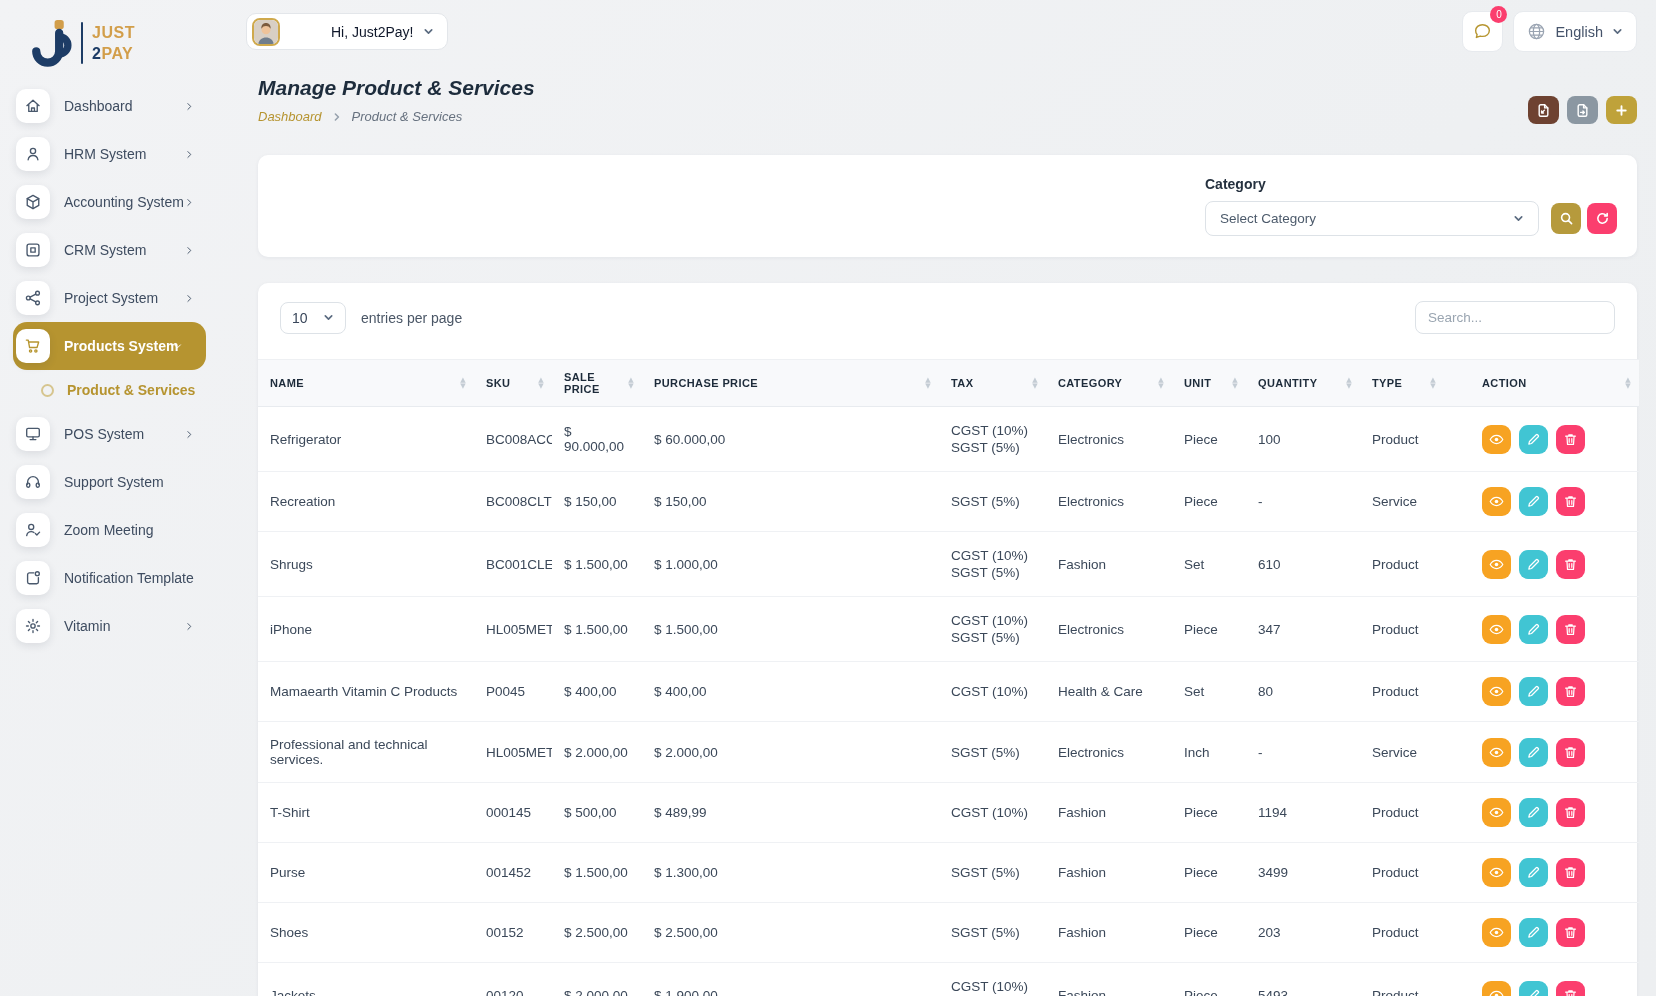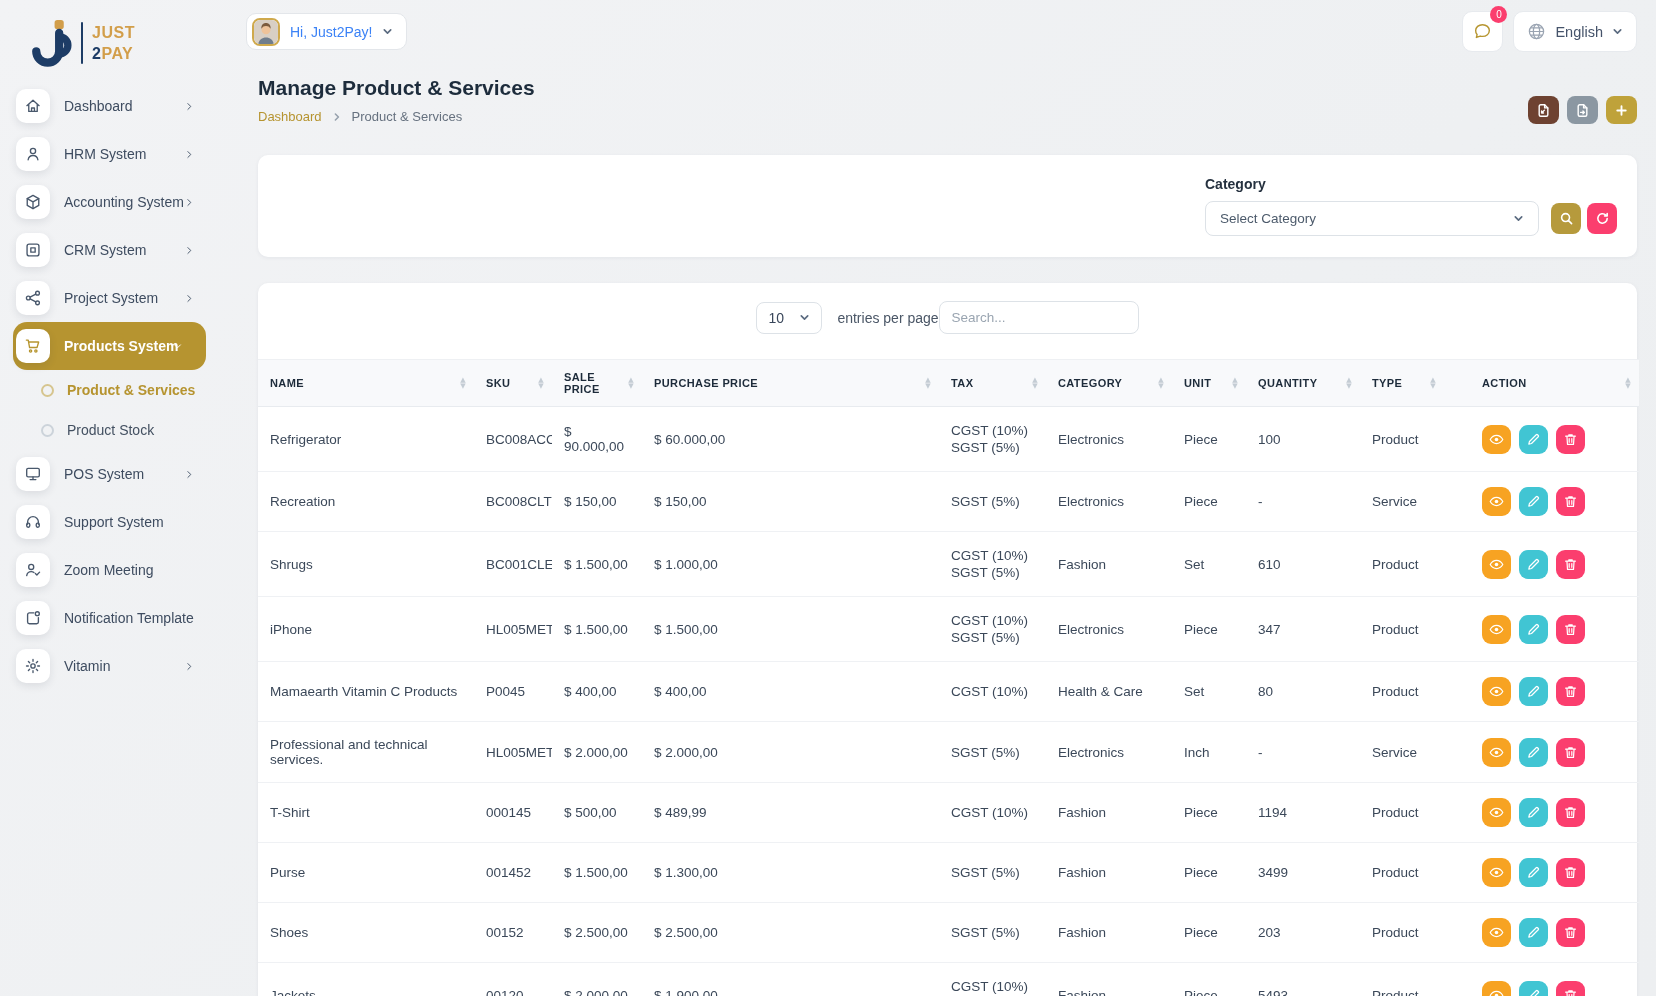--- a/index.html
+++ b/index.html
@@ -32,34 +32,34 @@
   .side-sub.active .sub-label{color:#b69430;font-weight:bold;}
   .side-sub.active .sub-dot{border-color:#d9cladb;border-color:#d6c58f;}
 
   
   .main{flex:1;padding:0 19px 0 28px;display:flex;flex-direction:column;overflow:hidden;}
   .topbar{margin-top:11px;display:flex;justify-content:space-between;align-items:center;}
   .user-pill{display:flex;align-items:center;gap:10px;background:#fff;border:1px solid #e3e6ea;border-radius:10px;
              height:37px;padding:0 13px 0 5px;box-sizing:border-box;cursor:pointer;}
   .avatar{width:28px;height:28px;border-radius:8px;border:2px solid #cfa94c;overflow:hidden;box-sizing:border-box;flex:none;}
   .avatar svg{display:block;width:24px;height:24px;}
-  .greeting{font-size:14px;color:#3b82f6;}
+  .greeting{font-size:14px;color:#0f172a;margin-left:41px;}
   .chev-sm svg{width:11px;height:11px;fill:none;stroke:#5b6b80;stroke-width:1.8;stroke-linecap:round;stroke-linejoin:round;display:block;}
   .top-right{display:flex;gap:10px;align-items:center;}
   .msg-btn{width:41px;height:41px;background:#fff;border:1px solid #e7eaee;border-radius:10px;position:relative;
            display:flex;align-items:center;justify-content:center;cursor:pointer;box-sizing:border-box;}
   .msg-btn svg{width:21px;height:21px;fill:none;stroke:#b6952f;stroke-width:1.6;stroke-linecap:round;stroke-linejoin:round;}
   .badge{position:absolute;top:-6px;right:-5px;min-width:17px;height:17px;background:#fb3e6e;color:#fff;font-size:10px;
          border-radius:9px;display:flex;align-items:center;justify-content:center;padding:0 2px;box-sizing:border-box;}
   .lang-pill{height:41px;background:#fff;border:1px solid #e7eaee;border-radius:10px;display:flex;align-items:center;
              gap:9px;padding:0 13px;cursor:pointer;box-sizing:border-box;}
   .lang-pill .globe svg{width:19px;height:19px;fill:none;stroke:#9aa4b2;stroke-width:1.3;display:block;}
   .lang-label{font-size:14.5px;color:#45536a;}
 
-  .title-row{margin:24px 0 0 12px;display:flex;justify-content:space-between;align-items:flex-end;}
+  .title-row{margin:24px 0 0 12px;display:flex;justify-content:space-between;align-items:flex-end;font-style:italic;}
   .page-title{font-size:21px;font-weight:bold;color:#1d2c3c;}
   .breadcrumb{margin-top:9px;font-size:13px;display:flex;gap:10px;align-items:center;}
   .bc-link{color:#b69430;cursor:pointer;}
   .bc-sep svg{width:10px;height:10px;fill:none;stroke:#97a1ad;stroke-width:1.6;stroke-linecap:round;stroke-linejoin:round;display:block;}
   .bc-current{color:#66717f;}
   .doc-actions{display:flex;gap:8px;}
   .doc-btn{width:31px;height:28px;border-radius:8px;border:none;display:flex;align-items:center;justify-content:center;cursor:pointer;padding:0;}
   .doc-btn svg{width:15px;height:15px;fill:none;stroke:#fff;stroke-width:1.5;stroke-linecap:round;stroke-linejoin:round;}
   .doc-btn.import{background:#6e4231;}
   .doc-btn.export{background:#8b97a2;}
@@ -73,21 +73,21 @@
   .select{flex:1;height:35px;border:1px solid #dde2e7;border-radius:8px;display:flex;align-items:center;
           justify-content:space-between;padding:0 14px;font-size:13.5px;color:#4c5a6b;cursor:pointer;background:#fff;box-sizing:border-box;}
   .filter-btns{display:flex;gap:6px;margin-left:12px;}
   .icon-btn{width:30px;height:31px;border-radius:8px;border:none;display:flex;align-items:center;justify-content:center;cursor:pointer;padding:0;}
   .icon-btn svg{width:15px;height:15px;fill:none;stroke:#fff;stroke-width:1.7;stroke-linecap:round;stroke-linejoin:round;}
   .icon-btn.search{background:#b69a3c;}
   .icon-btn.reset{background:#fb3e6e;}
 
   .table-card{margin:26px 0 0 12px;background:#fff;border-radius:10px 10px 0 0;box-shadow:0 1px 4px rgba(25,39,62,.06);
               padding-top:18px;flex:1;}
-  .tbl-controls{display:flex;justify-content:center;align-items:center;padding:0 22px;}
+  .tbl-controls{display:flex;justify-content:space-between;align-items:center;padding:0 22px;}
   .tbl-left{display:flex;align-items:center;}
   .page-size{width:66px;height:32px;border:1px solid #dde2e7;border-radius:8px;display:flex;align-items:center;
              justify-content:space-between;padding:0 11px;font-size:14px;color:#39465a;cursor:pointer;box-sizing:border-box;background:#fff;}
   .entries-label{margin-left:15px;font-size:14px;color:#4a5666;}
   .search-input{width:200px;height:33px;border:1px solid #dde2e7;border-radius:8px;padding:0 12px;font-size:13.5px;
                 color:#4c5a6b;outline:none;box-sizing:border-box;font-family:"Liberation Sans",sans-serif;background:#fff;}
   .search-input::placeholder{color:#9aa5b1;}
 
   table{width:100%;border-collapse:collapse;table-layout:fixed;margin-top:25px;}
   thead th{background:#f8f9fb;border-top:1px solid #eef0f3;border-bottom:1px solid #e8ebef;font-size:11px;
@@ -207,24 +207,20 @@
           <span class="side-label">Products System</span>
           <span class="side-chev">
             <svg viewBox="0 0 20 20">
               <path d="m5.5 7.5 4.5 4.5 4.5-4.5"></path>
             </svg>
           </span>
         </div>
         <div class="side-sub active">
           <span class="sub-dot"></span>
           <span class="sub-label">Product &amp; Services</span>
-        </div>
-        <div class="side-sub">
-          <span class="sub-dot"></span>
-          <span class="sub-label">Product Stock</span>
         </div>
         <div class="side-item">
           <span class="tile">
             <svg viewBox="0 0 20 20">
               <rect x="3" y="3.8" width="14" height="9.4" rx="1.6"></rect>
               <path d="M10 13.2v3M6.8 16.2h6.4"></path>
             </svg>
           </span>
           <span class="side-label">POS System</span>
           <span class="side-chev">

